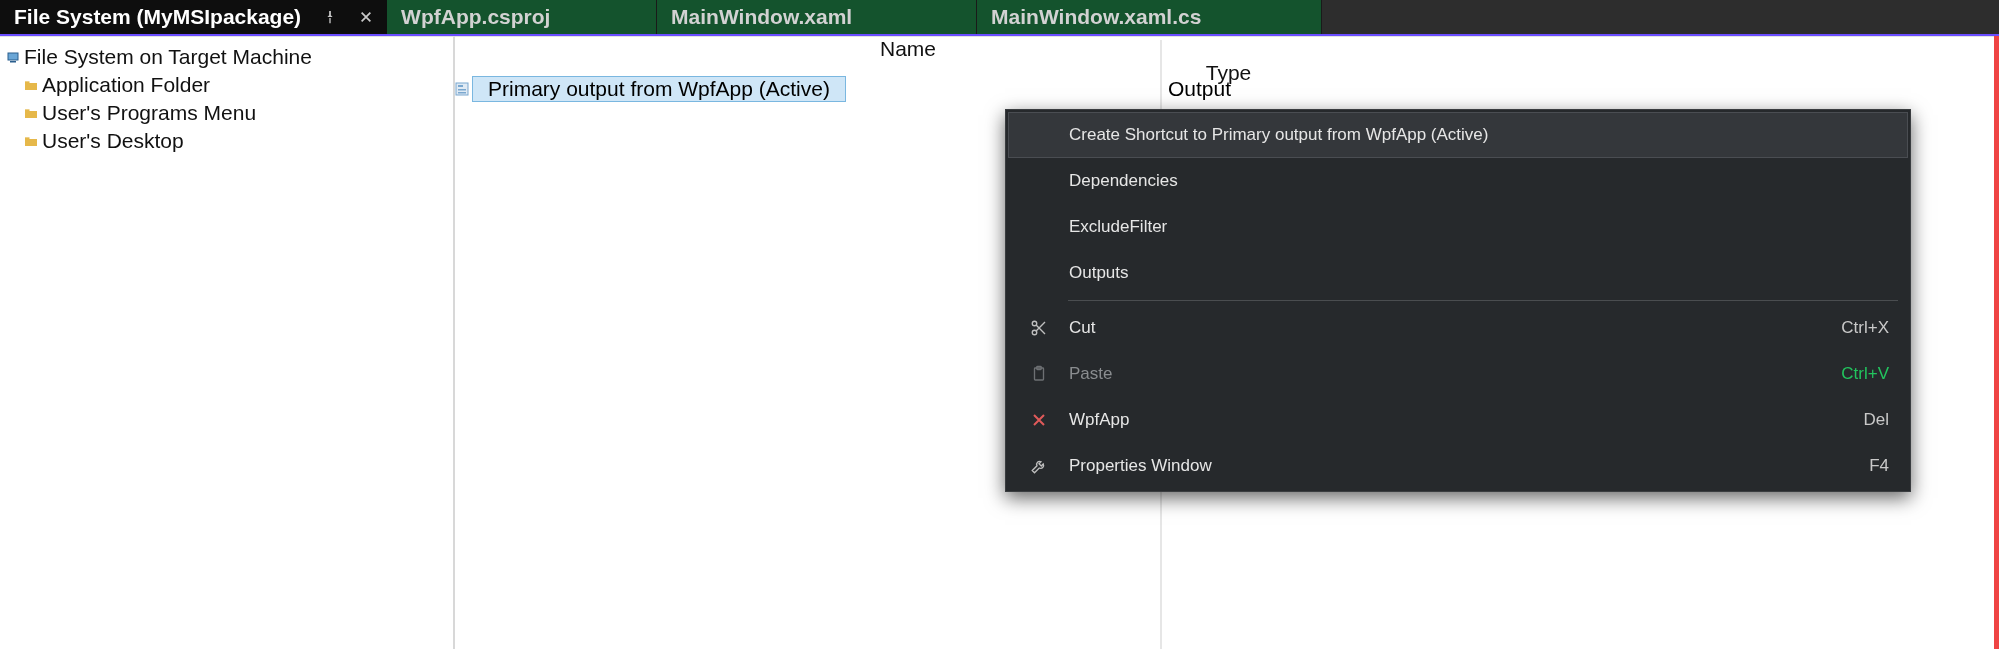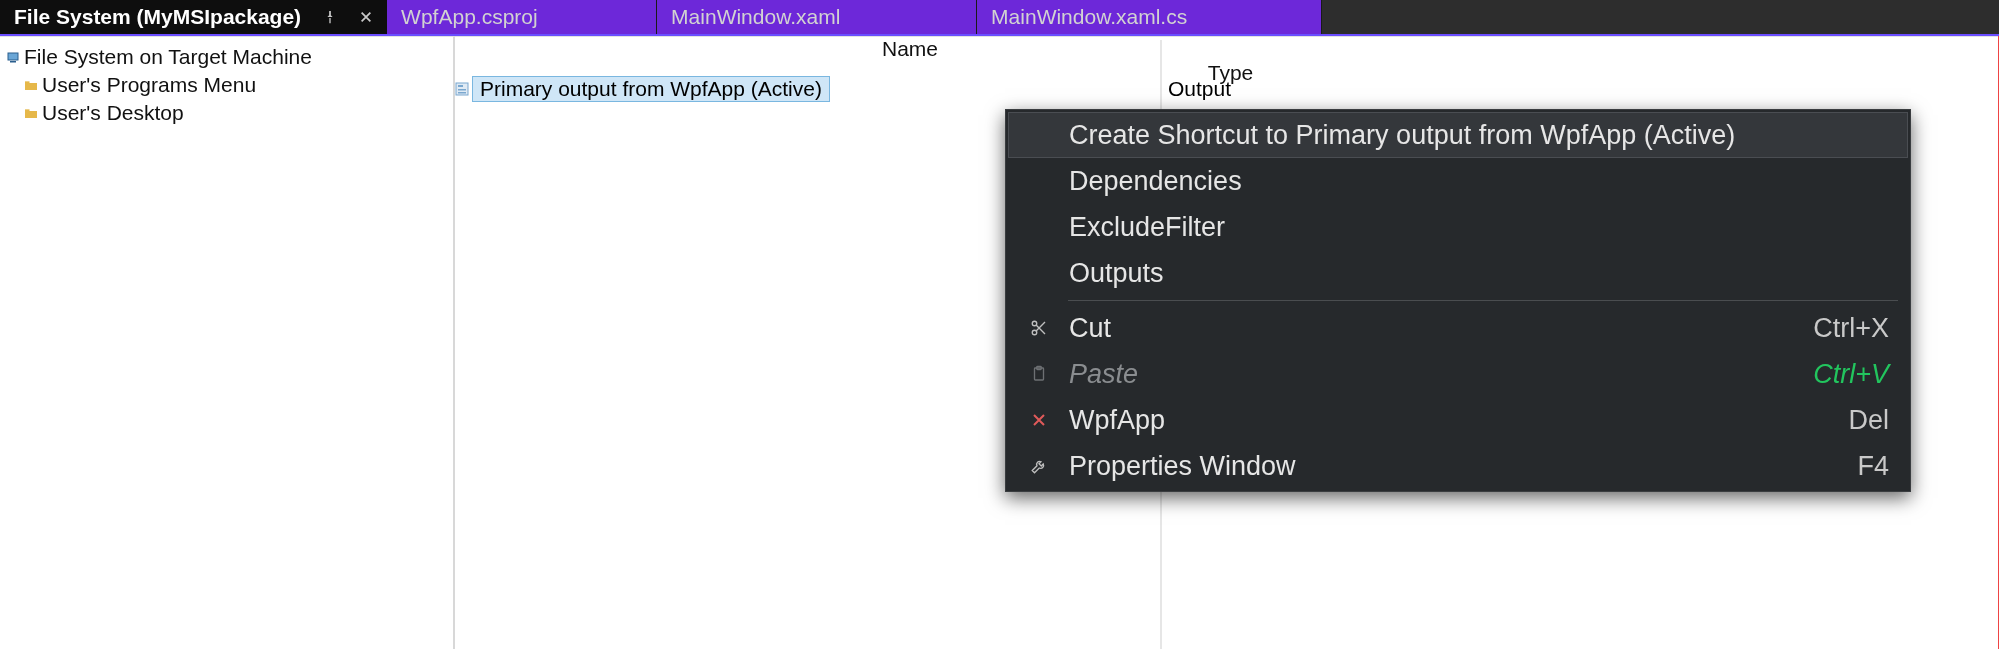--- a/index.html
+++ b/index.html
@@ -29,33 +29,34 @@
     gap: 22px;
     white-space: nowrap;
     user-select: none;
   }
   .tab.active {
     background: #0e0e0e;
     color: #ffffff;
     font-weight: 600;
   }
   .tab.inactive {
-    background: #6d28d9;
+    background: #14532d;
     color: #d2d2d2;
     border-right: 1px solid #1a1a1a;
+    font-weight: bold;
   }
   .tab .icon { display:flex; align-items:center; }
   .tab-fill { flex: 1; background: #2d2d2d; }
 
   
   .workspace {
     display: flex;
     height: calc(649px - 36px);
     background: #ffffff;
-    border-right: 1px solid #ef4444;
+    border-right: 5px solid #ef4444;
   }
   .tree-pane {
     width: 455px;
     background: #ffffff;
     border-right: 2px solid #d8d8d8;
     border-top: 1px solid #e2e2e2;
     padding: 6px 4px;
   }
   .tree-row {
     display: flex;
@@ -102,51 +103,51 @@
   }
   .row.selected .cell-name {
     background: #cfe6f7;
     border: 1px solid #7ab7e0;
   }
   .cell-name {
     display:flex;
     align-items:center;
     gap:4px;
     margin-left: 3px;
-    padding: 0 7px;
+    padding: 0 15px;
   }
   .cell-type { padding-left: 8px; }
   .cell-name-wrap { width: 705px; display:flex; align-items:center; }
   .row-icon svg { display:block; }
 
   
   .context-menu {
     position: absolute;
     left: 1005px;
     top: 109px;
     width: 906px;
     background: #26292c;
     border: 1px solid #3a3d40;
     box-shadow: 0 6px 18px rgba(0,0,0,0.6);
     padding: 2px;
     color: #e6e6e6;
-    font-size: 27px;
+    font-size: 17px;
   }
   .cm-item {
     display: flex;
     align-items: center;
     height: 46px;
     padding: 0 18px 0 0;
     border: 1px solid transparent;
   }
   .cm-item.highlight {
     background: #34373b;
     border: 1px solid #4a4d52;
   }
-  .cm-item.disabled { color: #8a8d90; font-style: italic; }
+  .cm-item.disabled { color: #8a8d90; }
   .cm-gutter {
     width: 60px;
     display:flex;
     justify-content:center;
     align-items:center;
     color:#bfbfbf;
   }
   .cm-item.disabled .cm-gutter { color:#6d7073; }
   .cm-label { flex:1; text-align:left; }
   .cm-keys { color:#c9c9c9; }
@@ -193,20 +194,29 @@
 
   <div class="tree-pane">
     <div class="tree-row">
       <span class="tree-icon root-icon">
         <svg width="12" height="12" viewBox="0 0 12 12">
             <rect x="1" y="2" width="10" height="7" fill="#6aa6d6" stroke="#2a5f8e"></rect>
             <rect x="3" y="10" width="6" height="1.5" fill="#2a5f8e"></rect>
           </svg>
       </span>
       <span>File System on Target Machine</span>
+    </div>
+    <div class="tree-row child">
+      <span class="tree-icon folder-icon">
+        <svg width="12" height="11" viewBox="0 0 12 11">
+            <path fill="#e6b84a" d="M0 2h4l1 1h7v7H0z"></path>
+            <path fill="#edd088" d="M0 1h4l1 1H0z"></path>
+          </svg>
+      </span>
+      <span>Application Folder</span>
     </div>
     <div class="tree-row child">
       <span class="tree-icon folder-icon">
         <svg width="12" height="11" viewBox="0 0 12 11">
             <path fill="#e6b84a" d="M0 2h4l1 1h7v7H0z"></path>
             <path fill="#edd088" d="M0 1h4l1 1H0z"></path>
           </svg>
       </span>
       <span>User's Programs Menu</span>
     </div>

